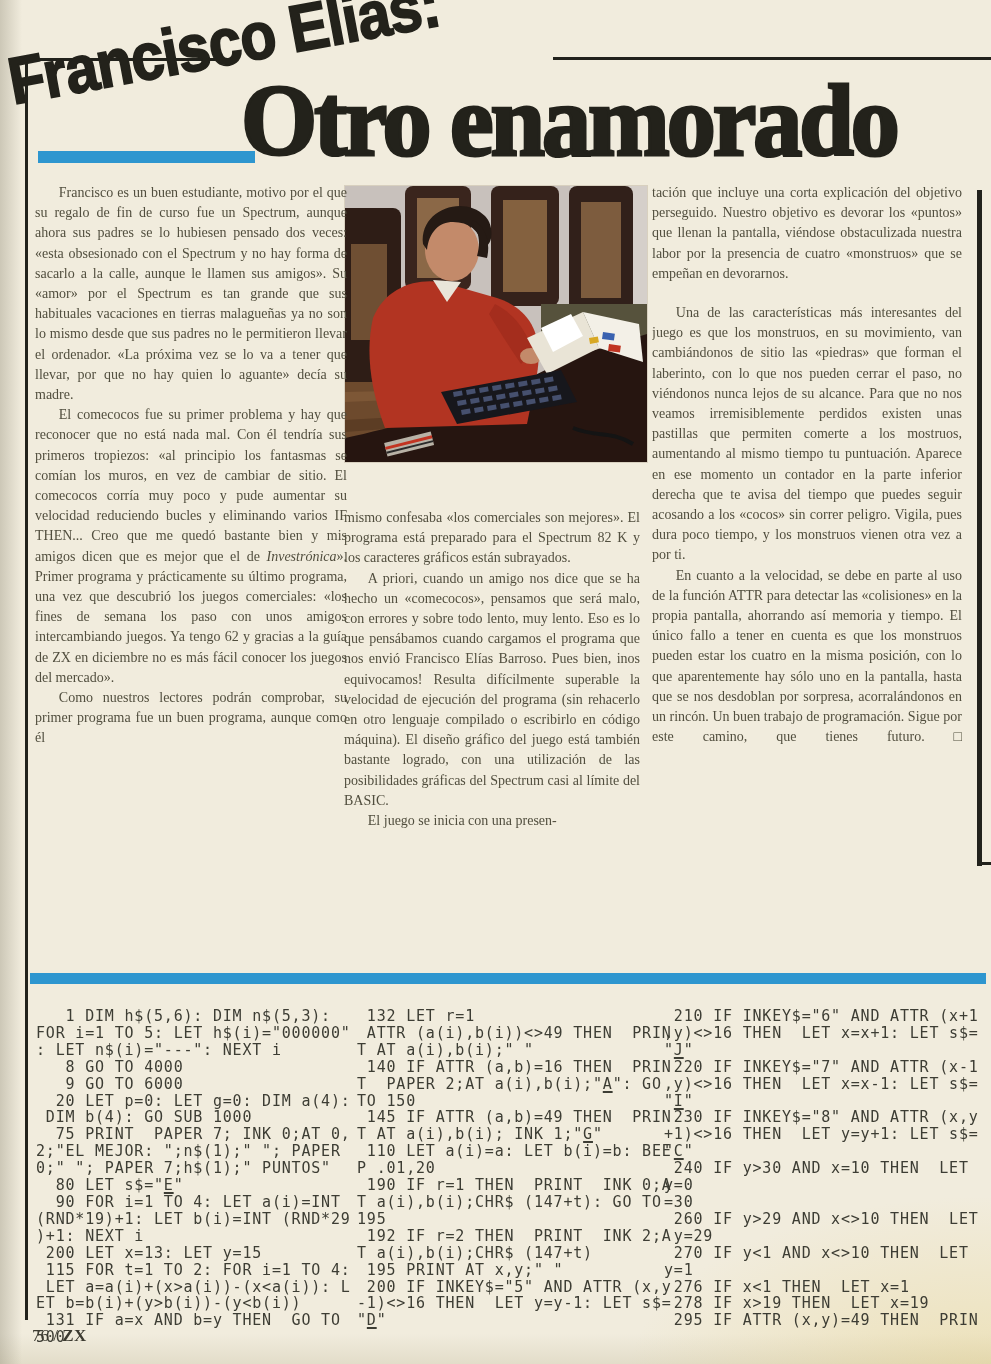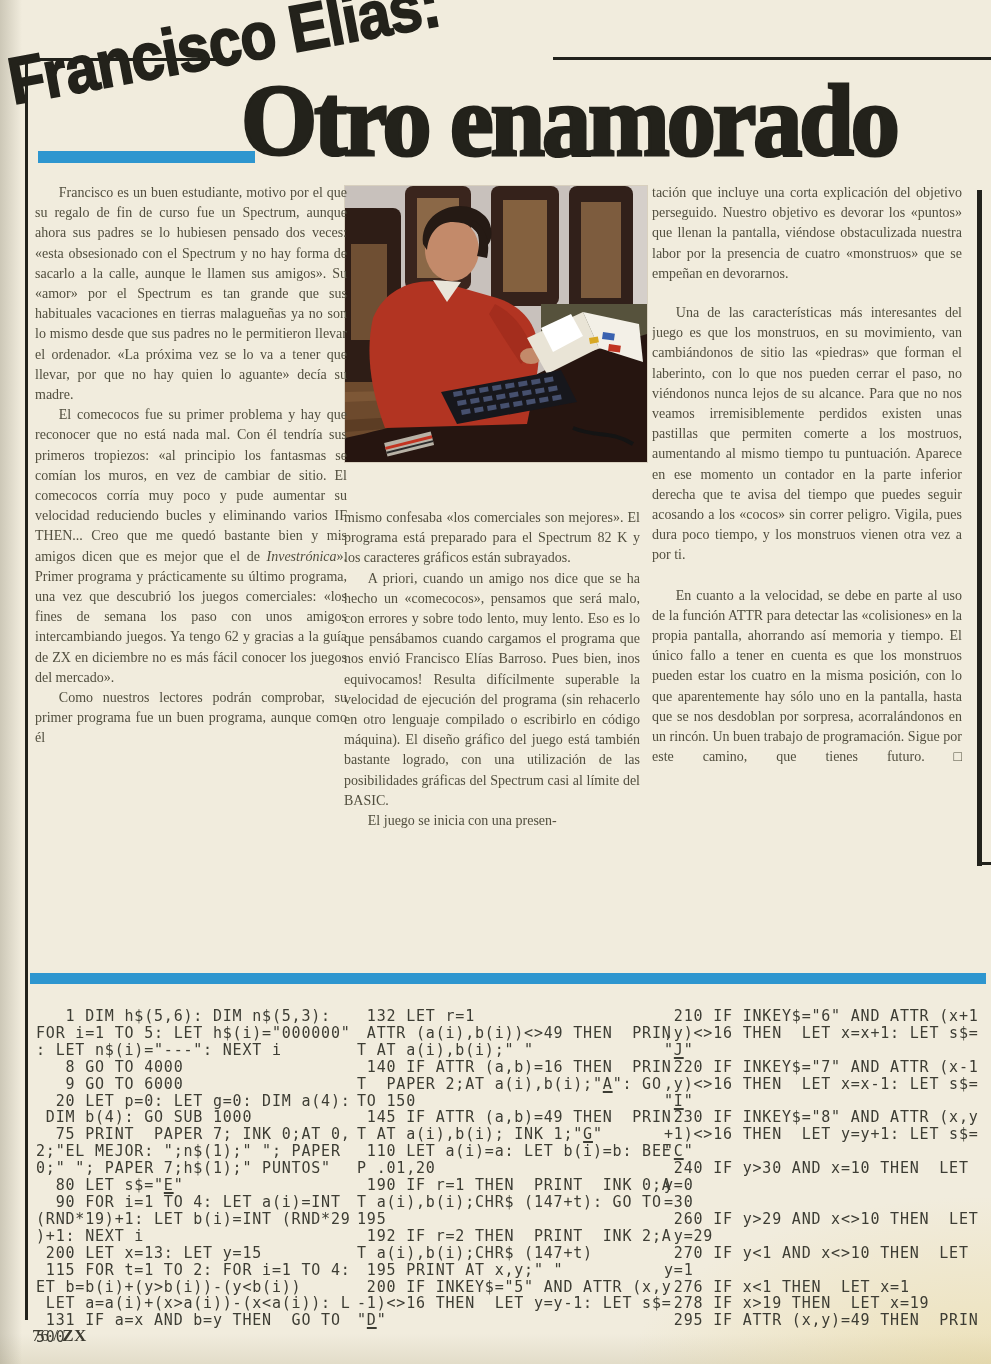--- a/index.html
+++ b/index.html
@@ -40,21 +40,21 @@
   }
 
   
   .col{position:absolute;color:#514e3e;font-size:14px;line-height:20.2px;
        text-align:justify;overflow:hidden;}
   .col-1{left:35px;top:183px;width:312px;height:782px;}
   .col-2{left:344px;top:508px;width:296px;height:458px;}
   .col-3{left:652px;top:183px;width:310px;height:788px;}
   .col p{margin:0;}
   .col p.indent{text-indent:1.7em;}
-  .col p.gap{margin-top:20px;}
+  .col p.gap{}
   .col p.sgap{margin-top:19px;}
   .col p.jlast{text-align-last:justify;}
 
   
   .photo{position:absolute;left:345px;top:186px;width:302px;height:276px;
          background:#c9c2bd;outline:1px solid #d8d0bf;overflow:hidden;}
   .photo svg{display:block;width:100%;height:100%;}
 
   
   .sep-bar{position:absolute;left:30px;top:973px;width:956px;height:11px;background:#2e96cf;}
@@ -201,22 +201,22 @@
       <div class="code-line"> DIM b(4): GO SUB 1000</div>
       <div class="code-line">  75 PRINT  PAPER 7; INK 0;AT 0,</div>
       <div class="code-line">2;"EL MEJOR: ";n$(1);" "; PAPER</div>
       <div class="code-line">0;" "; PAPER 7;h$(1);" PUNTOS"</div>
       <div class="code-line">  80 LET s$="<u>E</u>"</div>
       <div class="code-line">  90 FOR i=1 TO 4: LET a(i)=INT</div>
       <div class="code-line">(RND*19)+1: LET b(i)=INT (RND*29</div>
       <div class="code-line">)+1: NEXT i</div>
       <div class="code-line"> 200 LET x=13: LET y=15</div>
       <div class="code-line"> 115 FOR t=1 TO 2: FOR i=1 TO 4:</div>
+      <div class="code-line"> LET a=a(i)+(x&gt;a(i))-(x&lt;a(i)): L</div>
       <div class="code-line">ET b=b(i)+(y&gt;b(i))-(y&lt;b(i))</div>
-      <div class="code-line"> LET a=a(i)+(x&gt;a(i))-(x&lt;a(i)): L</div>
       <div class="code-line"> 131 IF a=x AND b=y THEN  GO TO</div>
       <div class="code-line">500</div>
     </div>
   <div class="code-col code-2">
       <div class="code-line"> 132 LET r=1</div>
       <div class="code-line"> ATTR (a(i),b(i))&lt;&gt;49 THEN  PRIN</div>
       <div class="code-line">T AT a(i),b(i);" "</div>
       <div class="code-line"> 140 IF ATTR (a,b)=16 THEN  PRIN</div>
       <div class="code-line">T  PAPER 2;AT a(i),b(i);"<u>A</u>": GO</div>
       <div class="code-line">TO 150</div>

